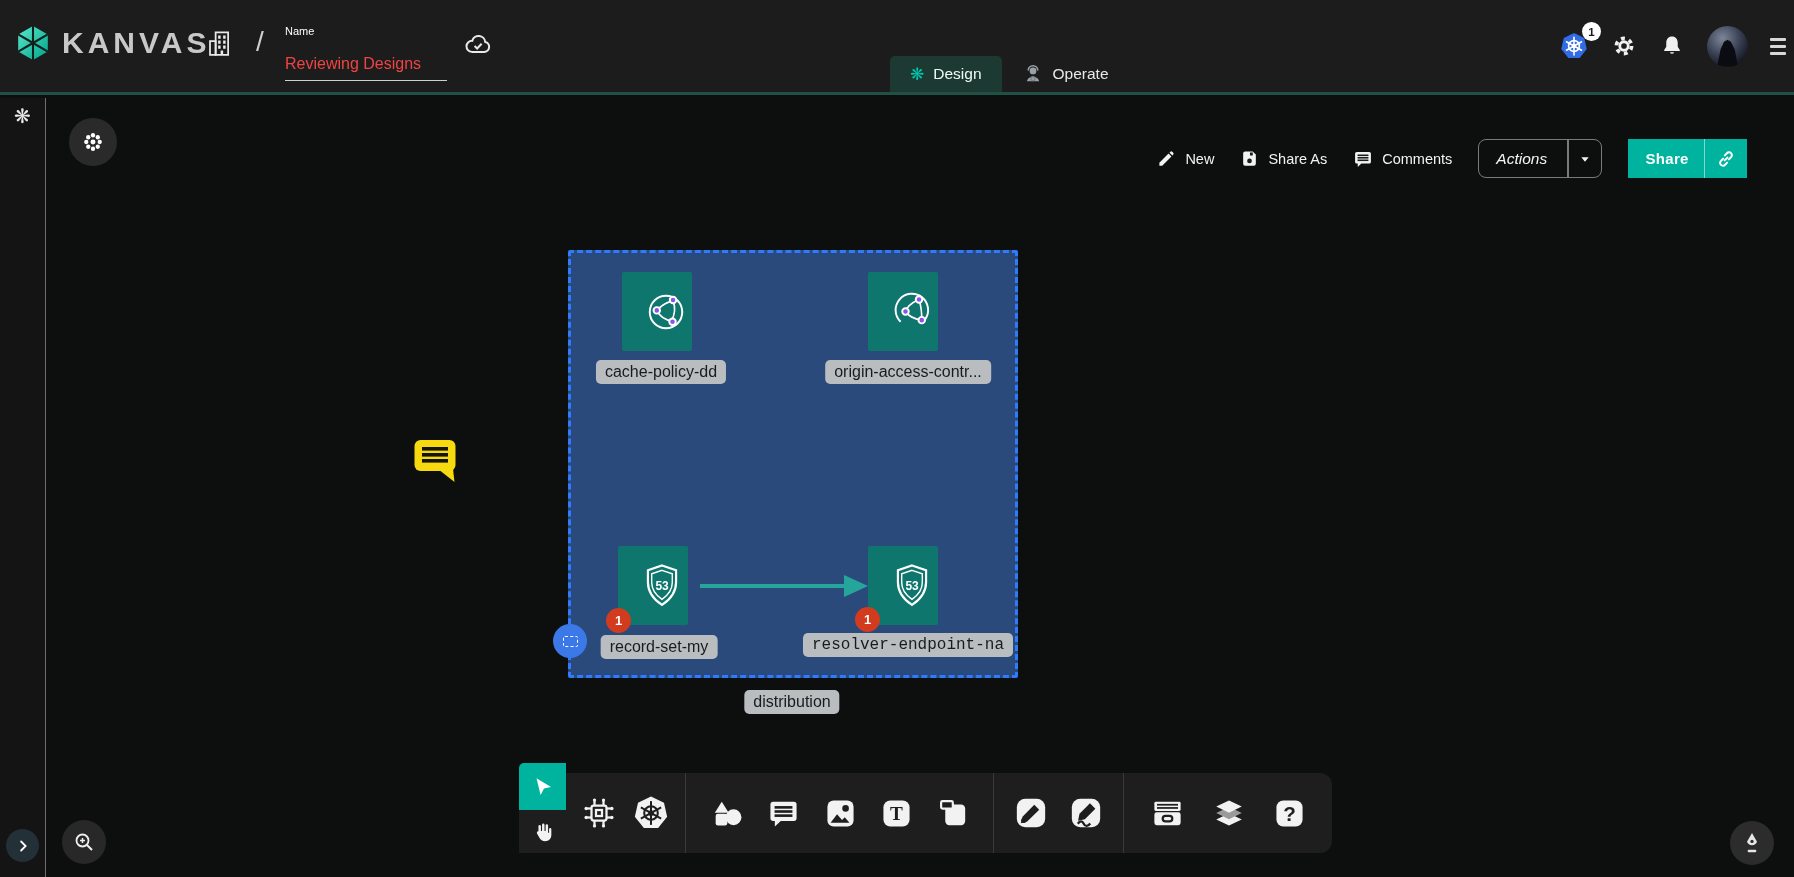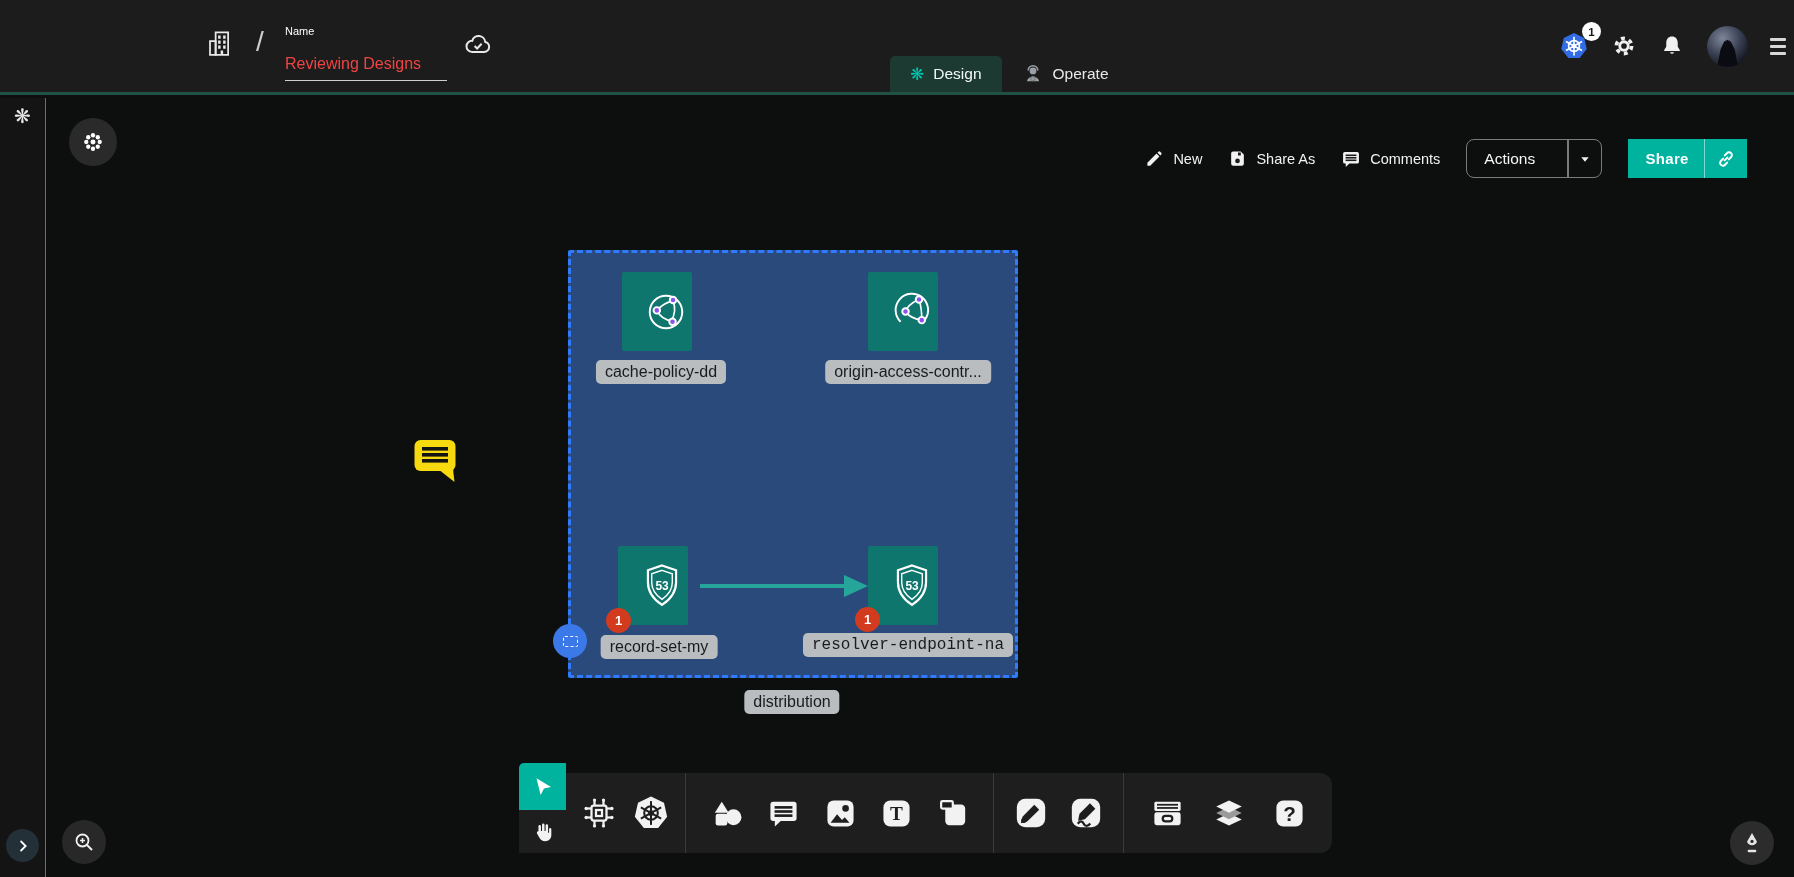--- a/index.html
+++ b/index.html
@@ -58,21 +58,21 @@
   .zoom-btn { left:16px; top:722px; width:44px; height:44px; }
   .pennib-btn { left:1684px; top:723px; width:44px; height:44px; background:#2c2c2c; }
 
   
   .cv-toolbar { position:absolute; right:47px; top:41px; height:39px;
     display:flex; align-items:center; gap:26px;justify-content:flex-end; }
   .tb-item { display:flex; align-items:center; gap:9px; color:#f2f2f2; font-size:14.5px;
     cursor:pointer; }
   .actions-btn { height:39px; border:1.3px solid #7a7a7a; border-radius:8px;
     display:flex; align-items:center; color:#f5f5f5; font-size:15.5px; cursor:pointer; }
-  .actions-btn .lbl { padding:0 32px 0 17px; }
+  .actions-btn .lbl { padding:0 20px 0 17px;font-style:italic; }
   .actions-btn .sep { width:1.3px; align-self:stretch; background:#7a7a7a; }
   .actions-btn .caret-zone { width:32px; display:flex; justify-content:center; }
   .share-btn { height:39px; border-radius:0; background:#00b39f; display:flex;
     align-items:center; color:#fff; cursor:pointer; }
   .share-btn .lbl { padding:0 15px 0 18px; font-size:15px; font-weight:bold; letter-spacing:.3px; }
   .share-btn .sep { width:1.3px; align-self:stretch; background:rgba(255,255,255,.5); }
   .share-btn .link-zone { width:42px; display:flex; justify-content:center; }
 
   
   .group-box { left:522px; top:152px; width:450px; height:428px;
@@ -330,20 +330,26 @@
     <polygon points="25,32 40,32 41.5,45" fill="#f6d90e"></polygon>
     <g fill="#141414">
       <rect x="9" y="10" width="26" height="3.6"></rect>
       <rect x="9" y="16" width="26" height="3.6"></rect>
       <rect x="9" y="22" width="26" height="3.6"></rect>
     </g>
   </symbol>
 </svg>
 
 <header class="hdr">
+  <div class="abs brand">
+    <svg width="38" height="38">
+        <use href="#i-hex"></use>
+      </svg>
+    <span class="brand-text">KANVAS</span>
+  </div>
   <div class="abs bld">
     <svg width="30" height="30">
         <use href="#i-building"></use>
       </svg>
   </div>
   <span class="abs slash">/</span>
   <div class="abs namewrap">
     <label>Name</label>
     <input type="text" value="Reviewing Designs" style="">
   </div>

